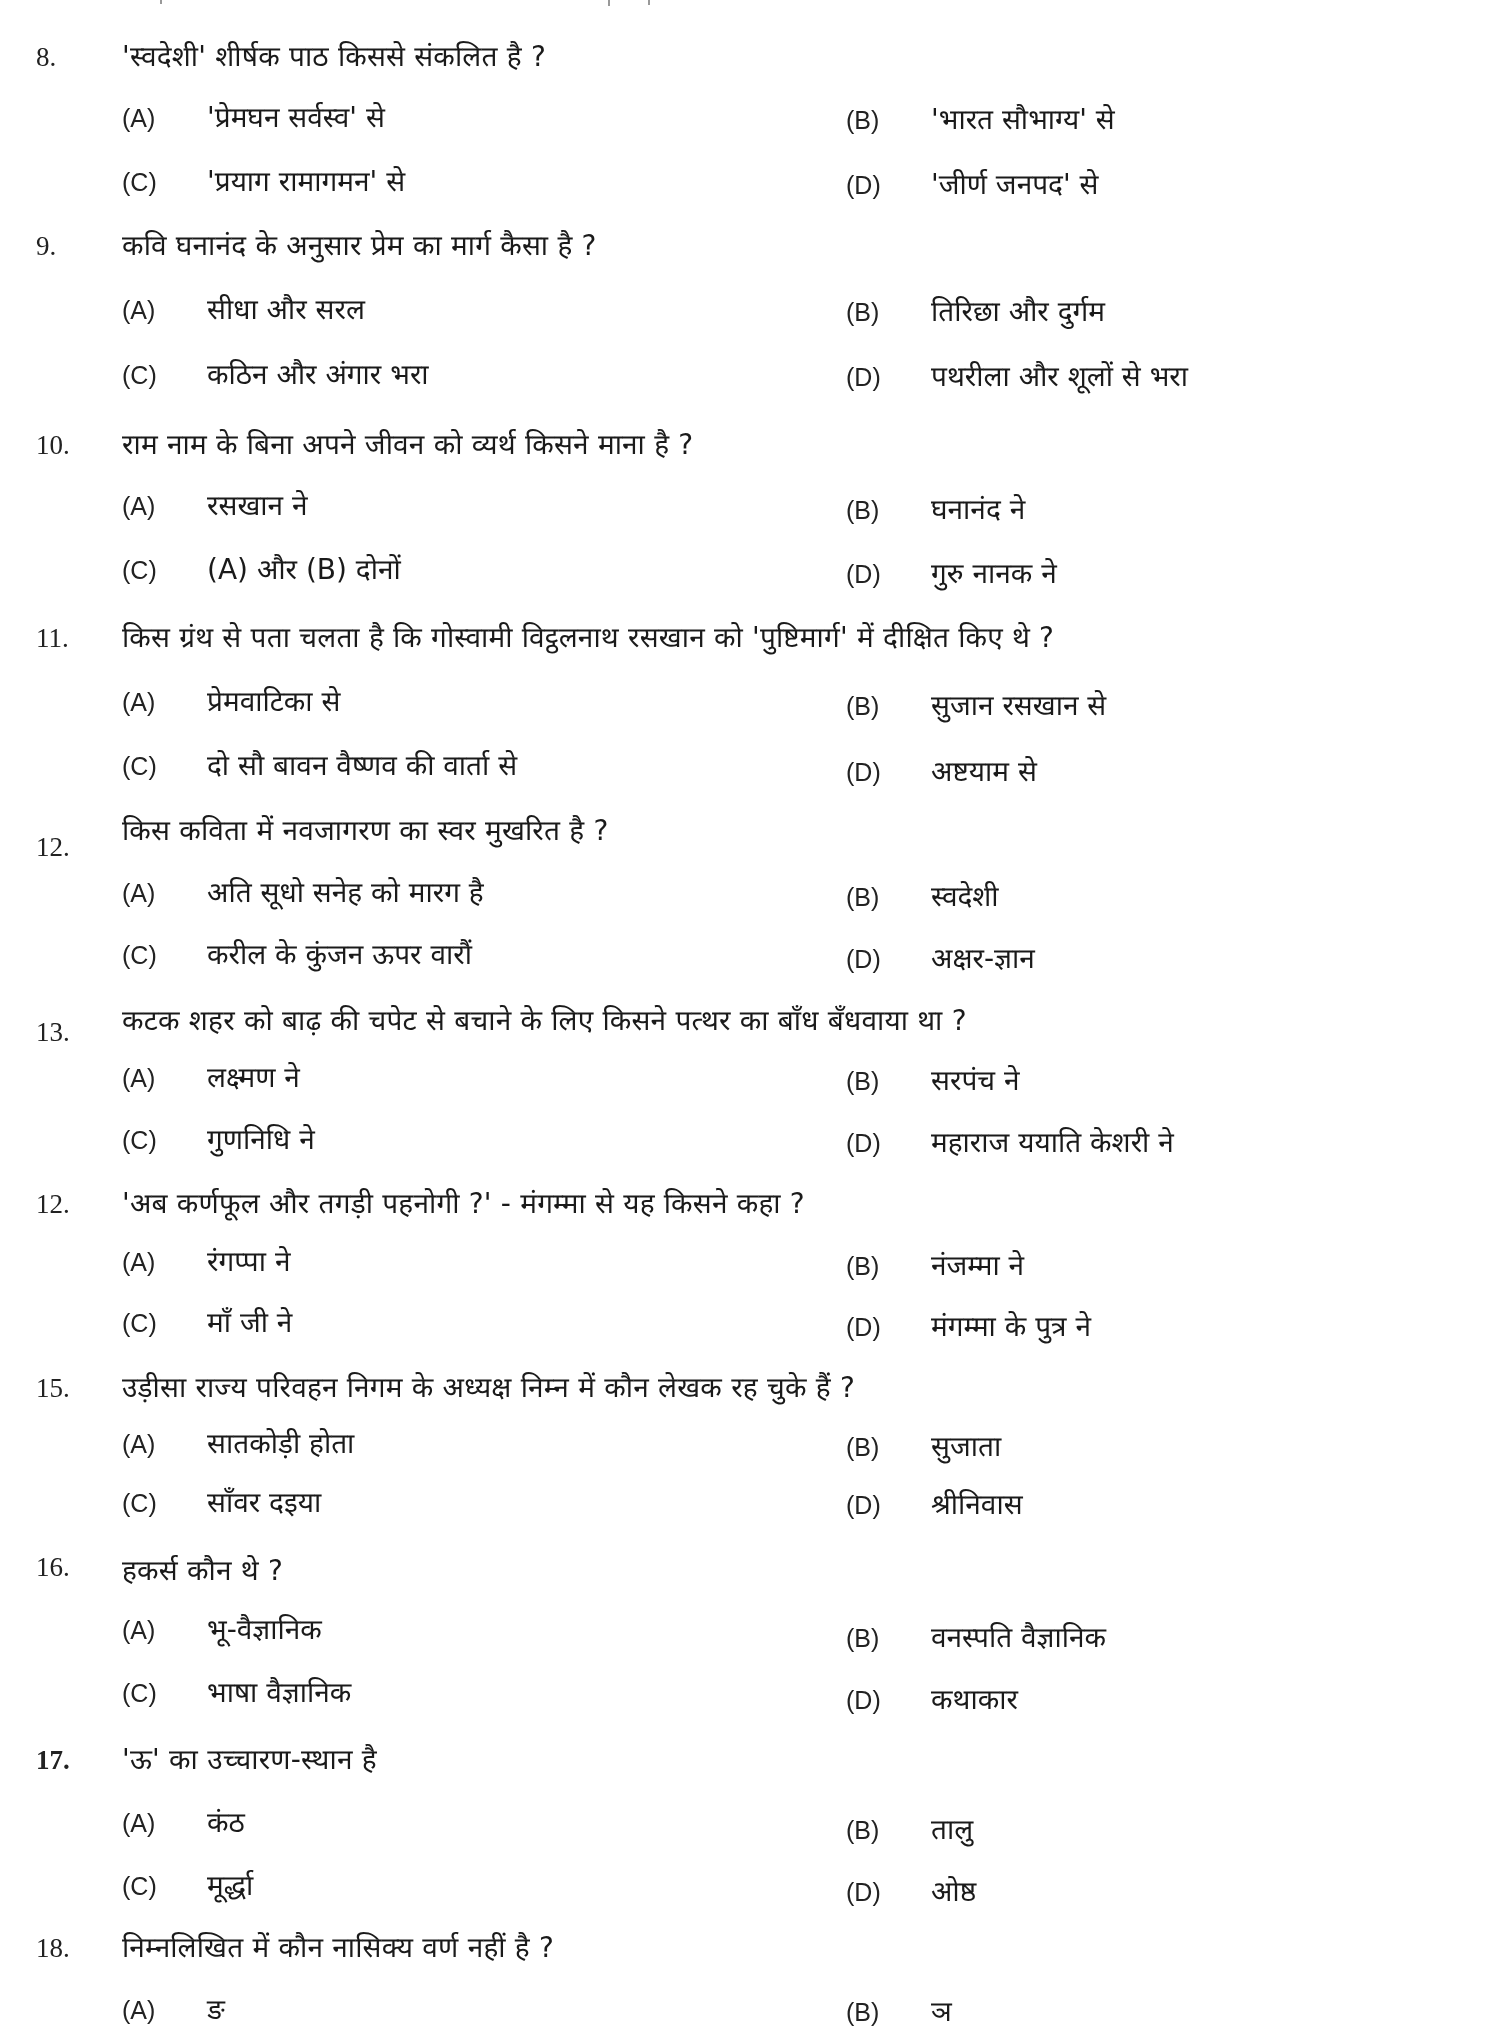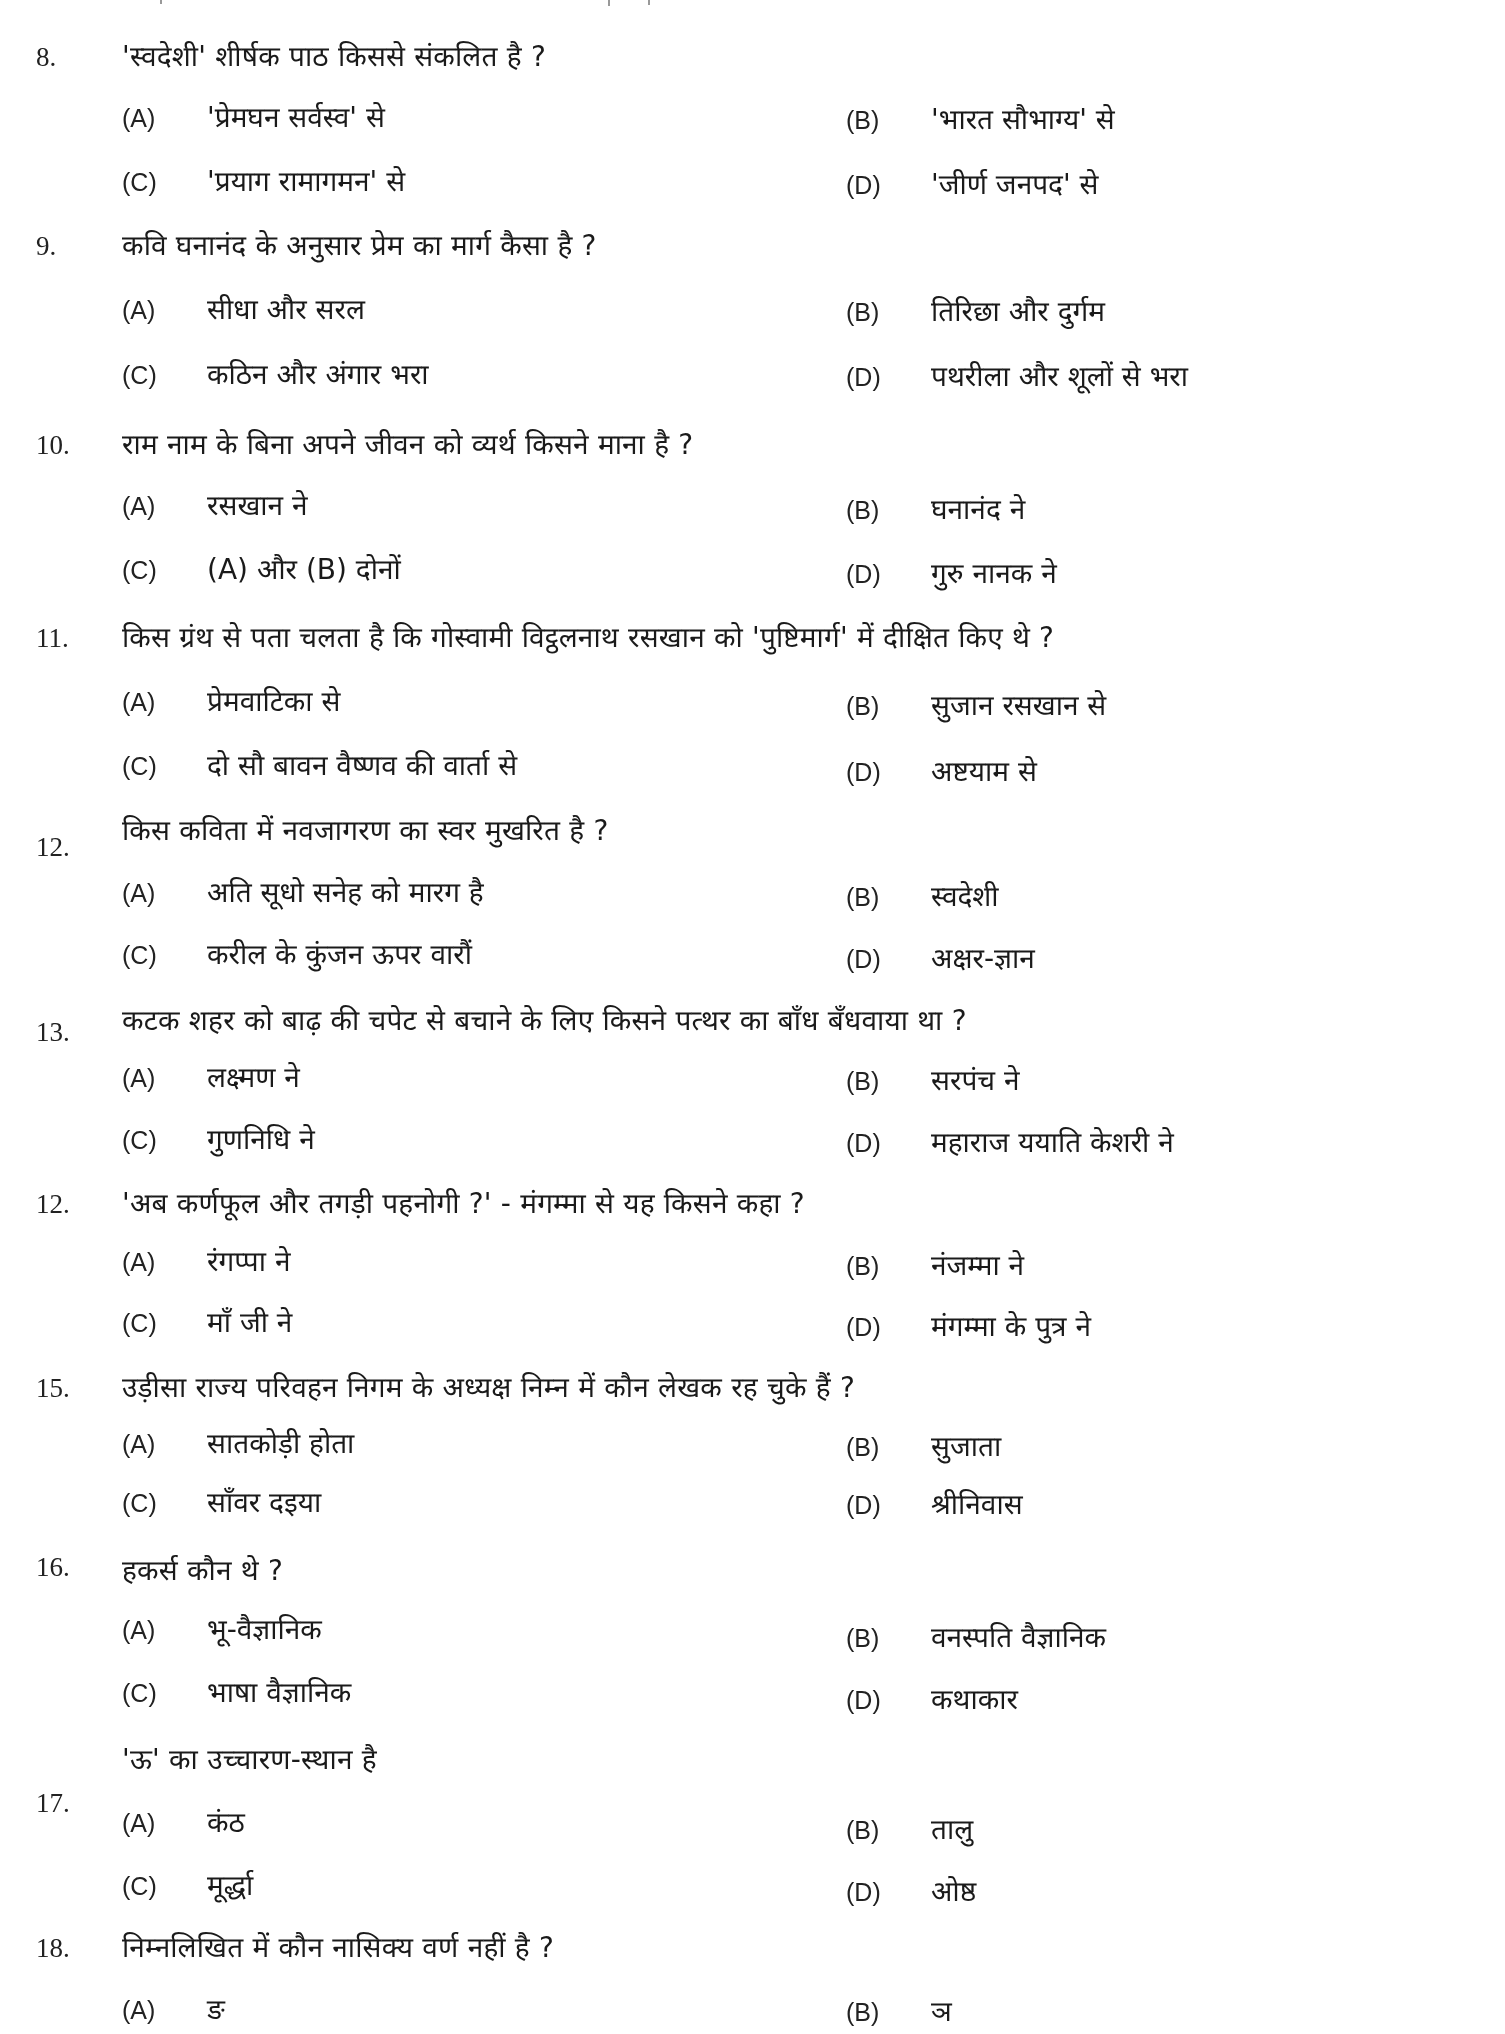--- a/index.html
+++ b/index.html
@@ -211,21 +211,21 @@
         <div class="opt left" style="top: 1676px;">
           <span class="opt-label">(C)</span>
           <span class="opt-text">भाषा वैज्ञानिक</span>
         </div>
         <div class="opt right" style="top: 1683px;">
           <span class="opt-label">(D)</span>
           <span class="opt-text">कथाकार</span>
         </div>
       </div>
       <div>
-    <span class="q-num" style="top: 1786px;">17.</span>
+    <span class="q-num" style="top: 1743px; font-weight: bold;">17.</span>
     <span class="q-text" style="top: 1743px;">'ऊ' का उच्चारण-स्थान है</span>
   <div class="opt left" style="top: 1806px;">
           <span class="opt-label">(A)</span>
           <span class="opt-text">कंठ</span>
         </div>
         <div class="opt right" style="top: 1813px;">
           <span class="opt-label">(B)</span>
           <span class="opt-text">तालु</span>
         </div>
         <div class="opt left" style="top: 1869px;">

